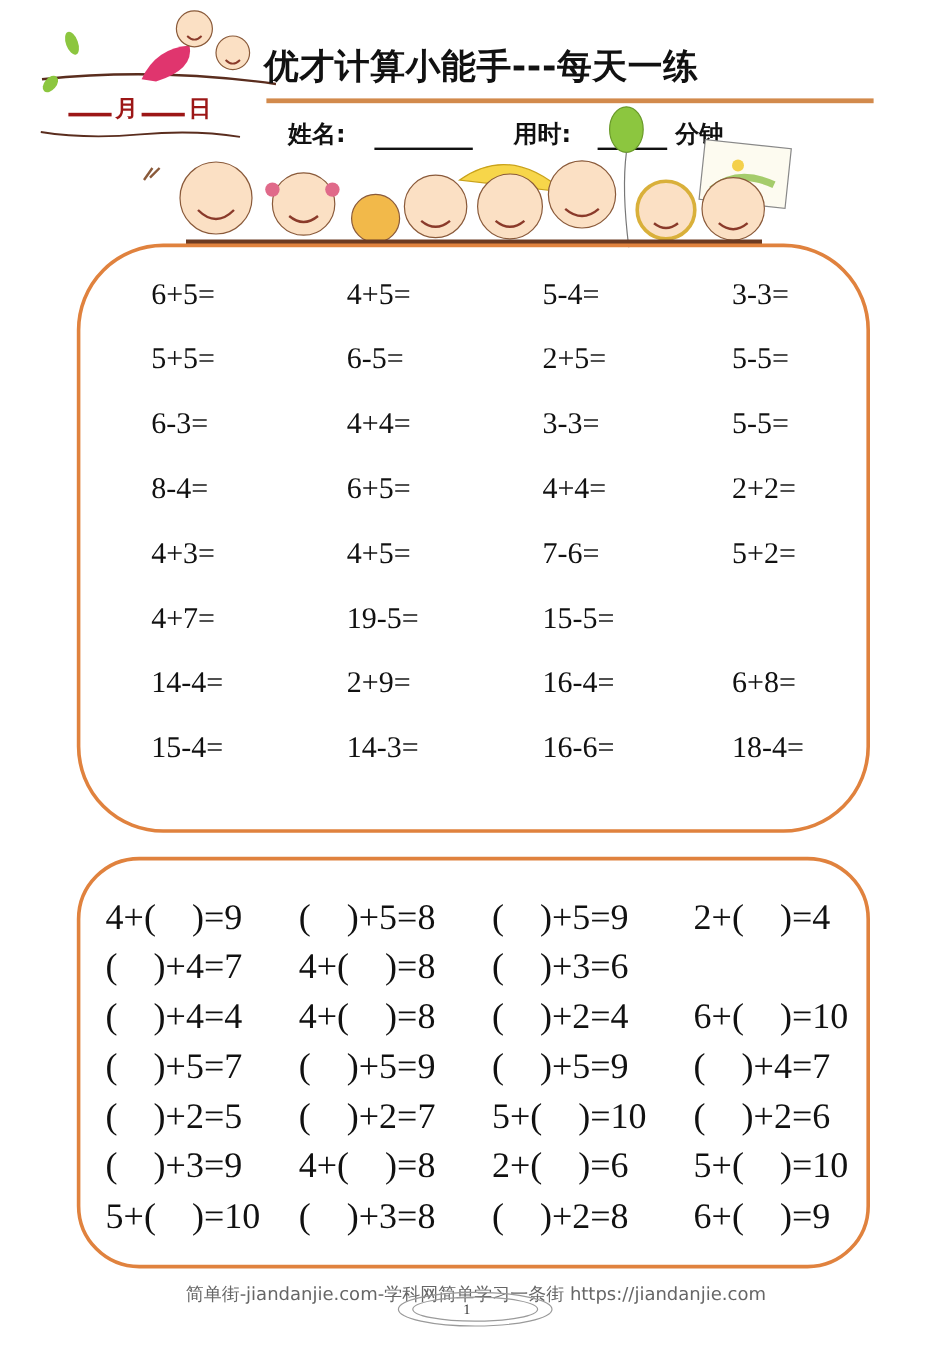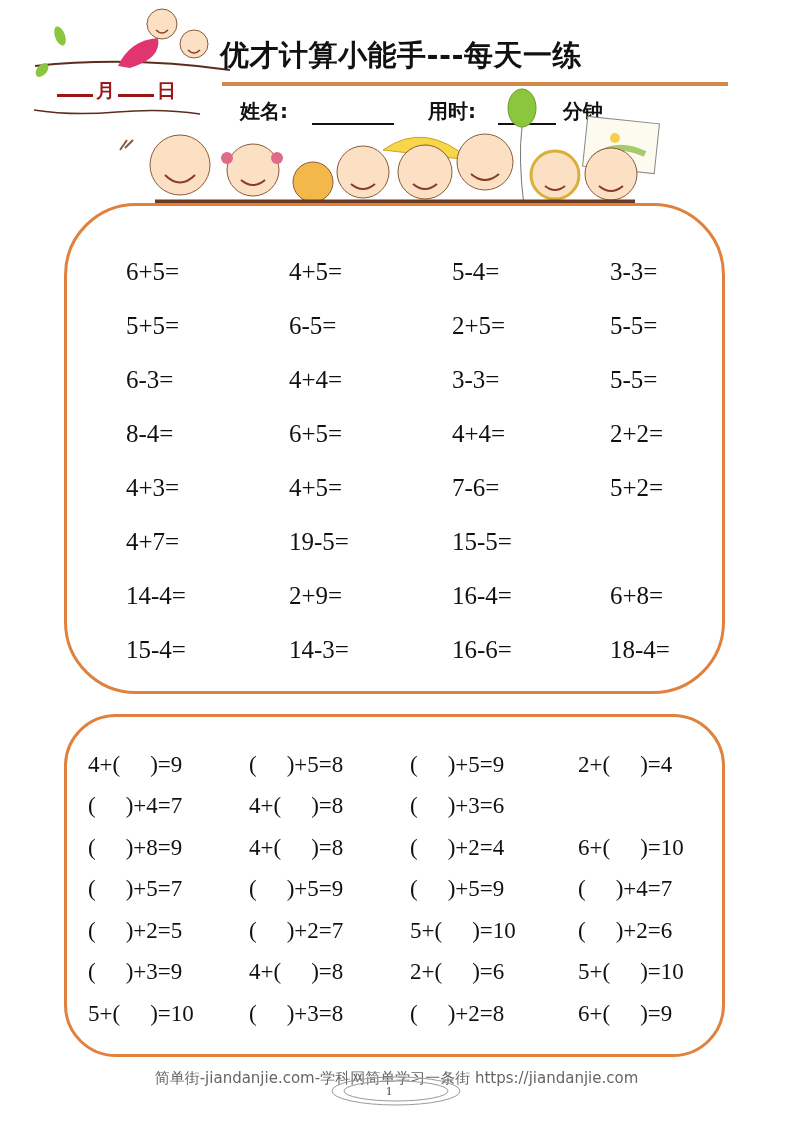--- a/index.html
+++ b/index.html
@@ -31,25 +31,25 @@
     
     .box1 {
       left: 64px; top: 203px; width: 661px; height: 491px;
       border: 3px solid #e0823e; border-radius: 72px; box-sizing: border-box;
     }
     .box2 {
       left: 64px; top: 714px; width: 661px; height: 343px;
       border: 3px solid #e0823e; border-radius: 52px; box-sizing: border-box;
     }
     .grid1 { left: 126px; top: 232px; }
-    .row1 { display: flex; height: 54px; align-items: flex-end; }
+    .row1 { display: flex; height: 54px; align-items: flex-start; }
     .cell1 { font-size: 25px; white-space: nowrap; }
     .grid2 { left: 88px; top: 744px; }
     .row2 { display: flex; height: 41.5px; align-items: center; }
-    .cell2 { font-size: 23px; white-space: nowrap; }
+    .cell2 { font-size: 30px; white-space: nowrap; }
     .gap { display: inline-block; width: 30px; }
 
     
     .footer {
       left: 0; top: 1069px; width: 793px; text-align: center;
       font-family: "DejaVu Sans", sans-serif; font-size: 15px; color: #666;
     }
     .pagenum { left: 386px; top: 1084px; font-size: 12px; color: #333; }
   </style>
 </head>
@@ -179,21 +179,21 @@
     <div class="cell2"><span>2+(</span><span class="gap"></span><span>)=4</span></div>
   </div>
 
   <div class="row2">
     <div class="cell2" style="width:161px"><span>(</span><span class="gap"></span><span>)+4=7</span></div>
     <div class="cell2" style="width:161px"><span>4+(</span><span class="gap"></span><span>)=8</span></div>
     <div class="cell2"><span>(</span><span class="gap"></span><span>)+3=6</span></div>
   </div>
 
   <div class="row2">
-    <div class="cell2" style="width:161px"><span>(</span><span class="gap"></span><span>)+8=9</span></div>
+    <div class="cell2" style="width:161px"><span>(</span><span class="gap"></span><span>)+4=4</span></div>
     <div class="cell2" style="width:161px"><span>4+(</span><span class="gap"></span><span>)=8</span></div>
     <div class="cell2" style="width:168px"><span>(</span><span class="gap"></span><span>)+2=4</span></div>
     <div class="cell2"><span>6+(</span><span class="gap"></span><span>)=10</span></div>
   </div>
 
   <div class="row2">
     <div class="cell2" style="width:161px"><span>(</span><span class="gap"></span><span>)+5=7</span></div>
     <div class="cell2" style="width:161px"><span>(</span><span class="gap"></span><span>)+5=9</span></div>
     <div class="cell2" style="width:168px"><span>(</span><span class="gap"></span><span>)+5=9</span></div>
     <div class="cell2"><span>(</span><span class="gap"></span><span>)+4=7</span></div>

